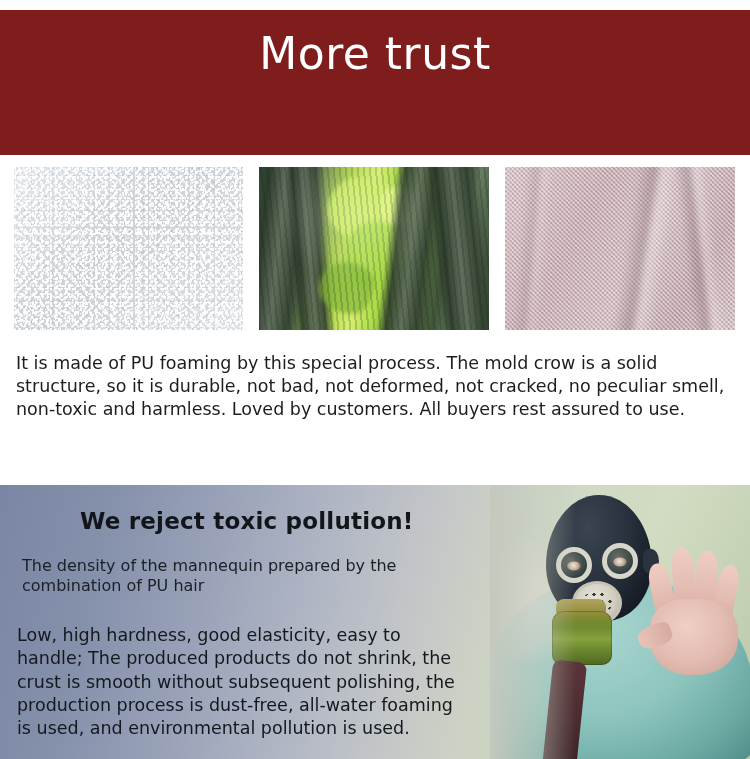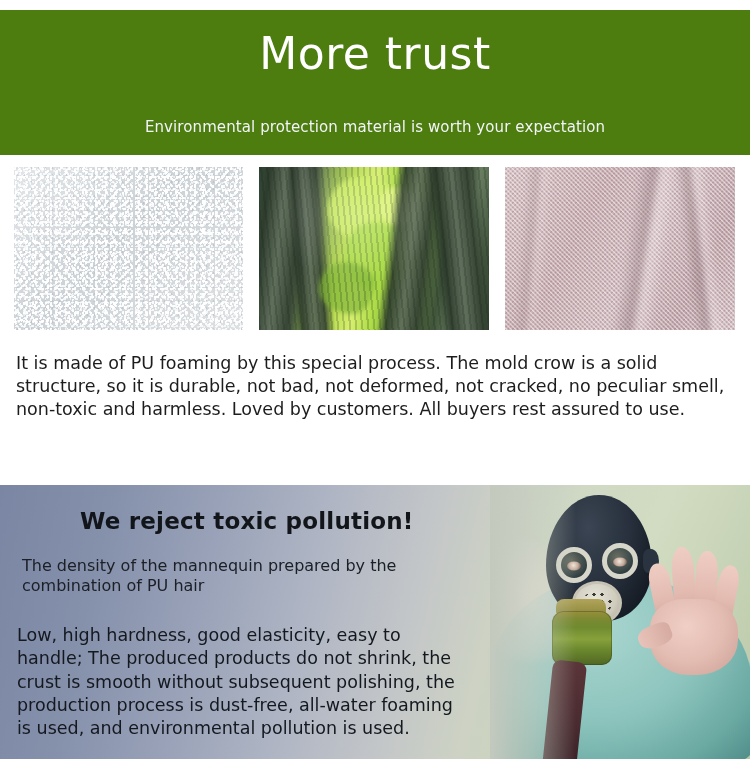--- a/index.html
+++ b/index.html
@@ -15,21 +15,21 @@
     position: relative;
   }
 
   
   .banner {
     position: absolute;
     left: 0;
     top: 10px;
     width: 750px;
     height: 145px;
-    background: #4d7c0f;
+    background: #7f1d1d;
     overflow: hidden;
   }
   .banner-title {
     position: absolute;
     left: 0;
     top: 20px;
     width: 750px;
     text-align: center;
     color: #ffffff;
     font-size: 44px;
@@ -432,21 +432,20 @@
     line-height: 1.33;
     font-family: "DejaVu Sans", sans-serif;
     z-index: 5;
   }
 </style>
 </head>
 <body>
 
 <div class="banner">
   <div class="banner-title">More trust</div>
-  <div class="banner-sub">Environmental protection material is worth your expectation</div>
 </div>
 
 <div class="gallery">
 
   <div class="thumb thumb-1">
     <div class="tex-foam"></div>
   </div>
 
   <div class="thumb thumb-2">
     <div class="tex-trees">

